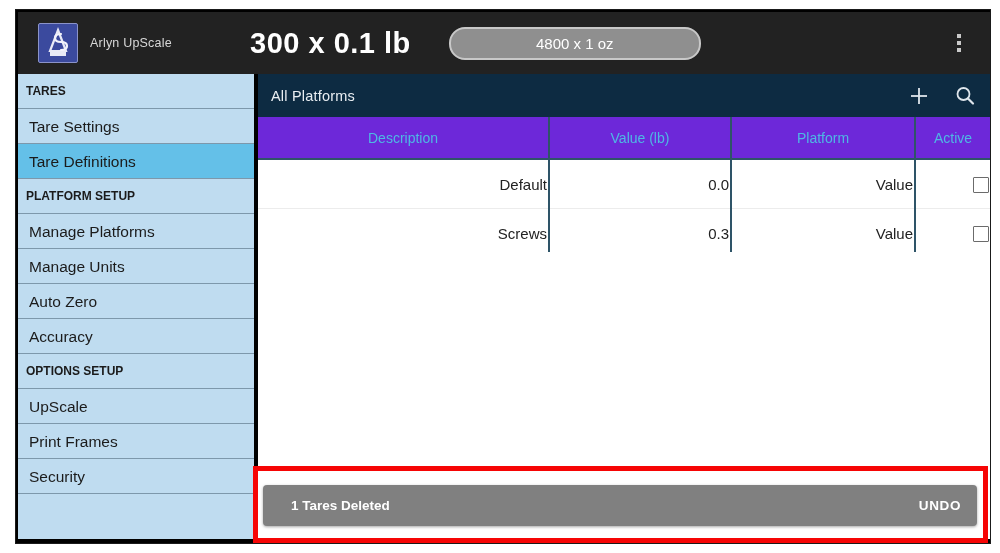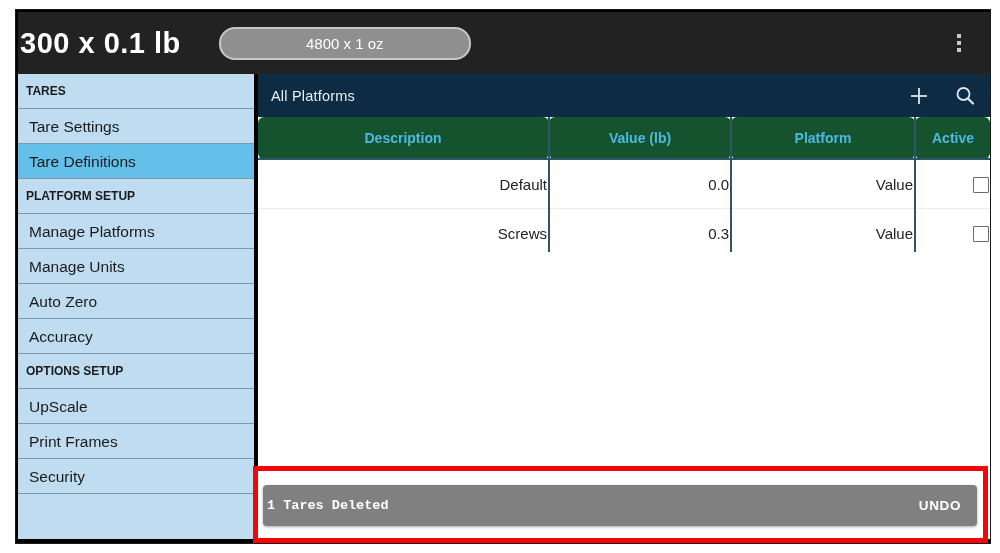--- a/index.html
+++ b/index.html
@@ -179,28 +179,27 @@
     justify-content: center;
   }
 
   
   .tbl {
     width: 100%;
     border-collapse: collapse;
     table-layout: fixed;
   }
   .tbl th {
-    font-weight: bold;
+    font-weight: normal;
     color: #4eb8e4;
     font-size: 14px;
     height: 39px;
-    background: #14532d;
+    background: #6d28d9;
     border-bottom: 2px solid #2e5468;
     border-right: 2px solid #2e5468;
-    border-radius: 6px;
   }
   .tbl th:last-child { border-right: none; }
   .tbl td {
     height: 46px;
     text-align: right;
     font-size: 15px;
     color: #222;
     background: #ffffff;
     border-right: 2px solid #2e5468;
     border-bottom: 1px solid #ececec;
@@ -246,22 +245,21 @@
     border-radius: 4px;
     display: flex;
     align-items: center;
     z-index: 10;
     box-shadow: 0 1px 3px rgba(0,0,0,.35);
   }
   .snack-msg {
     color: #ffffff;
     font-size: 13.5px;
     font-weight: bold;
-    margin-left: 4px;
-    font-family: Liberation Mono, monospace;
+    margin-left: 28px;
   }
   .snack-action {
     color: #ffffff;
     font-size: 13.5px;
     font-weight: bold;
     margin-left: auto;
     margin-right: 16px;
     letter-spacing: .6px;
     cursor: pointer;
   }
@@ -273,20 +271,30 @@
     height: 6px;
     background: #000;
   }
 </style>
 </head>
 <body>
 
 <div id="app">
 
   <div class="topbar">
+    <div class="brand">
+      <div class="logo-box">
+        <svg width="38" height="38" viewBox="0 0 38 38" aria-hidden="true">
+          <polygon points="19,6 27,27 11,27" fill="none" stroke="#e8eaf6" stroke-width="2.2"></polygon>
+          <path d="M22 10 q-6 0 -6 4 q0 4 6 4 q6 0 6 4 q0 4 -6 4" fill="none" stroke="#f2f3fb" stroke-width="2.2" stroke-linecap="round"></path>
+          <rect x="11" y="28" width="16" height="4" fill="#e8eaf6"></rect>
+        </svg>
+      </div>
+      <div class="brand-name">Arlyn UpScale</div>
+    </div>
     <div class="capacity">300 x 0.1 lb</div>
     <div class="unit-toggle">4800 x 1 oz</div>
     <div class="overflow">
       <i></i>
         <i></i>
         <i></i>
     </div>
   </div>
 
   <div class="body-area">

